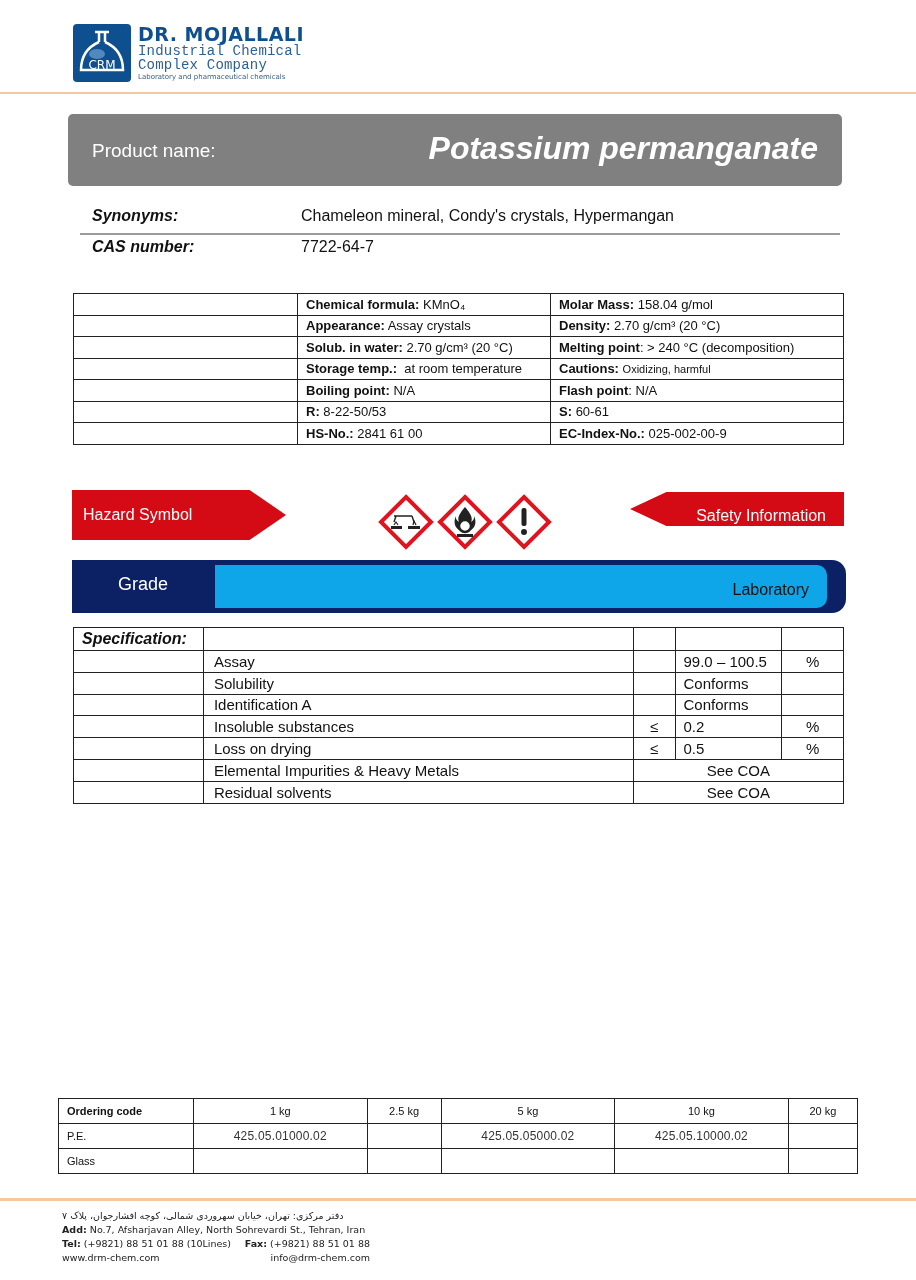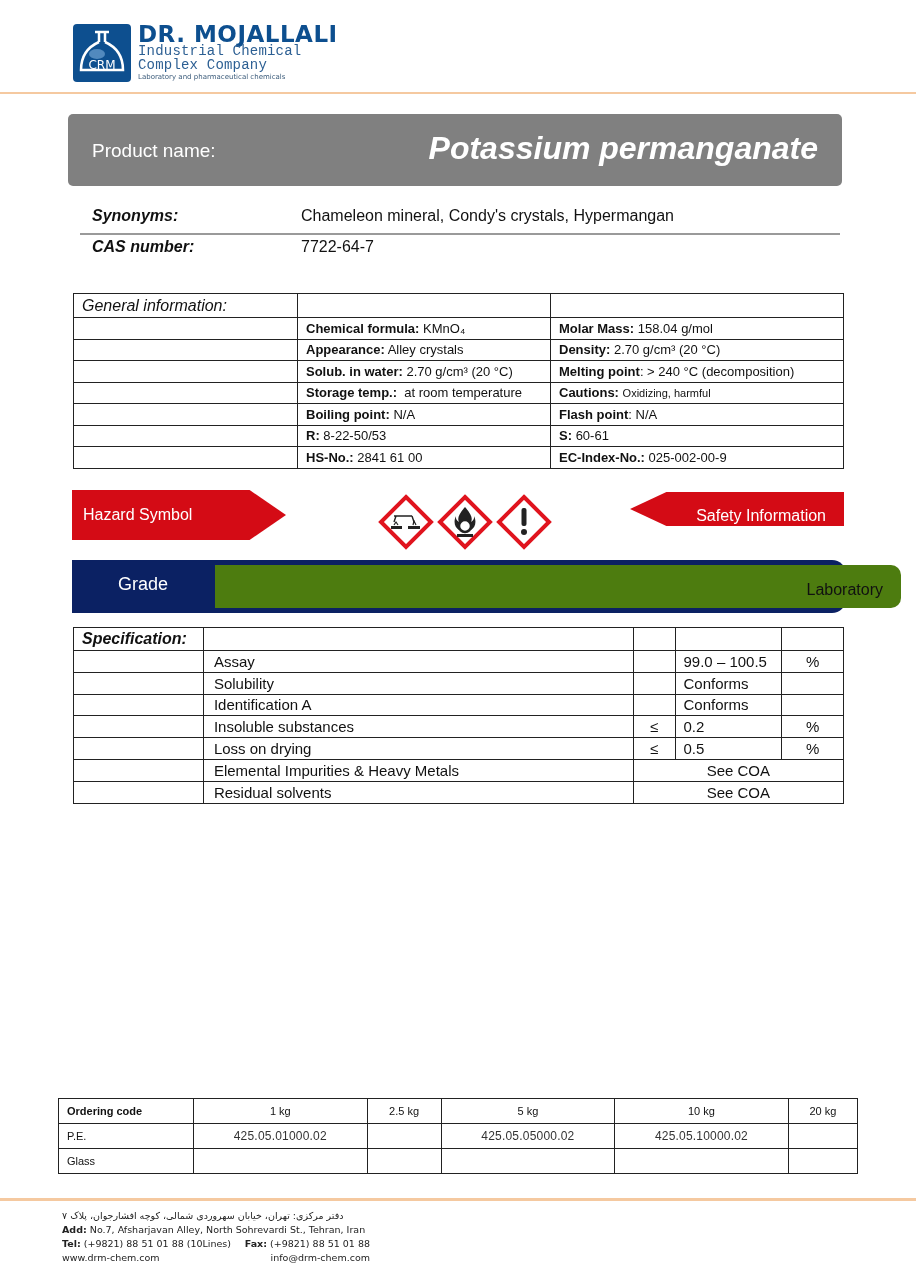--- a/index.html
+++ b/index.html
@@ -4,21 +4,21 @@
 <style>
   html, body { margin: 0; padding: 0; background: #ffffff; }
   body { width: 916px; height: 1280px; position: relative; overflow: hidden;
          font-family: "Liberation Sans", sans-serif; color: #111; }
 
   
   .logo-box { position: absolute; left: 73px; top: 24px; width: 58px; height: 58px;
               background: #0d4f8f; border-radius: 4px; }
   .logo-box svg { position: absolute; left: 0; top: 0; }
   .brand { position: absolute; left: 138px; top: 24px; }
-  .brand-name { font-family: "DejaVu Sans", sans-serif; font-weight: bold; font-size: 23px;
+  .brand-name { font-family: "DejaVu Sans", sans-serif; font-weight: bold; font-size: 19px;
                 color: #0d4f8f; letter-spacing: 0.5px; line-height: 20px; }
   .brand-line { font-family: "Liberation Mono", monospace; font-size: 14px; color: #2c5f93;
                 line-height: 14px; letter-spacing: 0.2px; }
   .brand-sub { font-family: "DejaVu Sans", sans-serif; font-size: 7px; color: #3b5b7a; line-height: 10px; }
   .rule-top { position: absolute; left: 0; top: 92px; width: 916px; height: 2px; background: #f5c9a0; }
   .rule-bottom { position: absolute; left: 0; top: 1198px; width: 916px; height: 3px; background: #f5c9a0; }
 
   
   .product-banner { position: absolute; left: 68px; top: 114px; width: 774px; height: 72px;
                     background: #808080; border-radius: 5px; }
@@ -54,21 +54,21 @@
                          clip-path: polygon(17% 0, 100% 0, 100% 100%, 17% 100%, 0 50%); }
   .safety-arrow .label { position: absolute; right: 18px; top: 15px; font-size: 16px; color: #fff; }
   .pictos { position: absolute; left: 378px; top: 494px; width: 175px; height: 56px; }
   .picto { position: absolute; top: 0; width: 56px; height: 56px; }
 
   
   .grade-bar { position: absolute; left: 72px; top: 560px; width: 774px; height: 53px;
                background: #0b2163; border-radius: 0 14px 14px 0; }
   .grade-label { position: absolute; left: 0; top: 0; width: 142px; height: 53px; line-height: 48px;
                  text-align: center; color: #fff; font-size: 18px; }
-  .grade-field { position: absolute; left: 143px; top: 5px; width: 686px; height: 43px; background: #4d7c0f;
+  .grade-field { position: absolute; left: 143px; top: 5px; width: 612px; height: 43px; background: #0ea5e9;
                  border-radius: 0 10px 10px 0; }
   .grade-value { position: absolute; right: 18px; top: 16px; font-size: 16px; }
 
   
   .spec-table { left: 73px; top: 627px; width: 771px; }
   .spec-table td { height: 20.8px; font-size: 15px; }
   .spec-table .head { font-weight: bold; font-style: italic; font-size: 16px; height: 22px; }
   .spec-table td.c0 { width: 113px; }
   .spec-table td.c1 { width: 414px; padding-left: 10px; }
   .spec-table td.c2 { width: 25px; text-align: center; }
@@ -119,33 +119,28 @@
   <span class="v">Chameleon mineral, Condy's crystals, Hypermangan</span>
 </div>
 <div class="kv-divider"></div>
 <div class="kv-row" style="top:232px;">
   <span class="k">CAS number:</span>
   <span class="v">7722-64-7</span>
 </div>
 
 <table class="gen-table">
   <tbody>
-      <tr>
-    <td class="c0 head">General information:</td>
-    <td class="c1"></td>
-    <td></td>
-  </tr>
   <tr>
     <td class="c0"></td>
     <td class="c1"><b>Chemical formula:</b> <span>KMnO₄</span></td>
     <td><b>Molar Mass:</b> <span>158.04 g/mol</span></td>
   </tr>
   <tr>
     <td class="c0"></td>
-    <td class="c1"><b>Appearance:</b> <span>Alley crystals</span></td>
+    <td class="c1"><b>Appearance:</b> <span>Assay crystals</span></td>
     <td><b>Density:</b> <span>2.70 g/cm³ (20 °C)</span></td>
   </tr>
   <tr>
     <td class="c0"></td>
     <td class="c1"><b>Solub. in water:</b> <span>2.70 g/cm³ (20 °C)</span></td>
     <td><b>Melting point</b><span>: &gt; 240 °C (decomposition)</span></td>
   </tr>
   <tr>
     <td class="c0"></td>
     <td class="c1"><b>Storage temp.:</b>&nbsp; <span>at room temperature</span></td>

